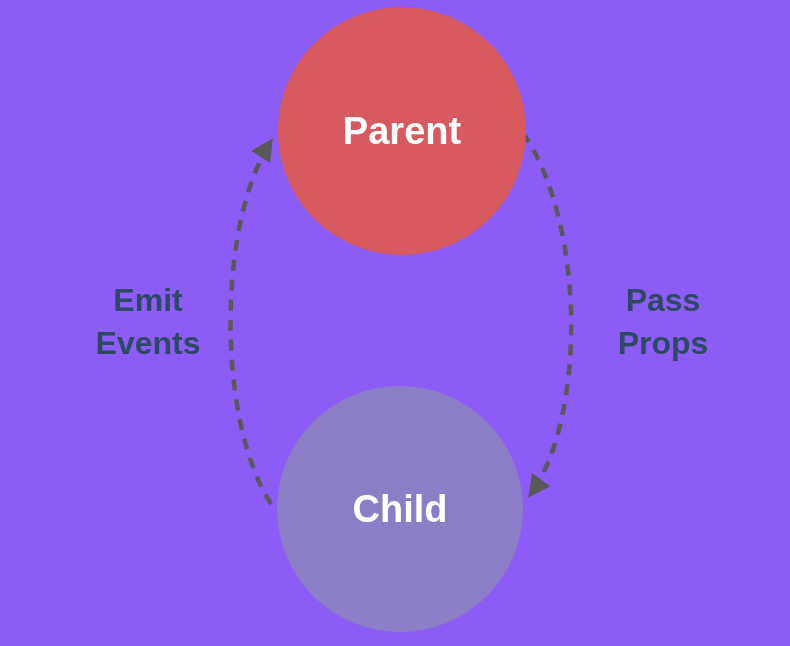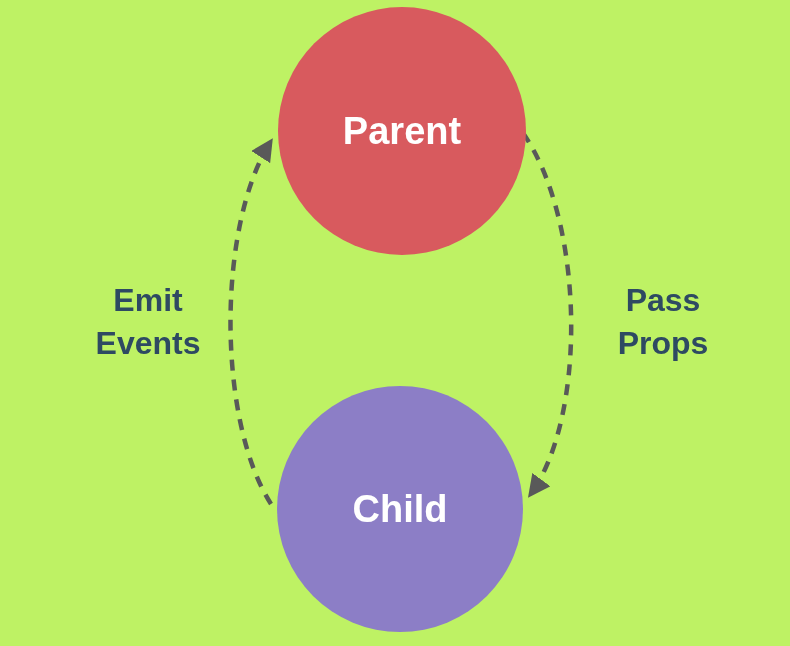--- a/index.html
+++ b/index.html
@@ -4,21 +4,21 @@
 <style>
   html, body {
     margin: 0;
     padding: 0;
     background: #ffffff;
   }
   .canvas {
     position: relative;
     width: 790px;
     height: 646px;
-    background: #bef264;
+    background: #8b5cf6;
     overflow: hidden;
     font-family: "Liberation Sans", sans-serif;
   }
   svg { display: block; }
   .node-label {
     font-family: "Liberation Sans", sans-serif;
     font-weight: bold;
     font-size: 38px;
   }
   .edge-label {

